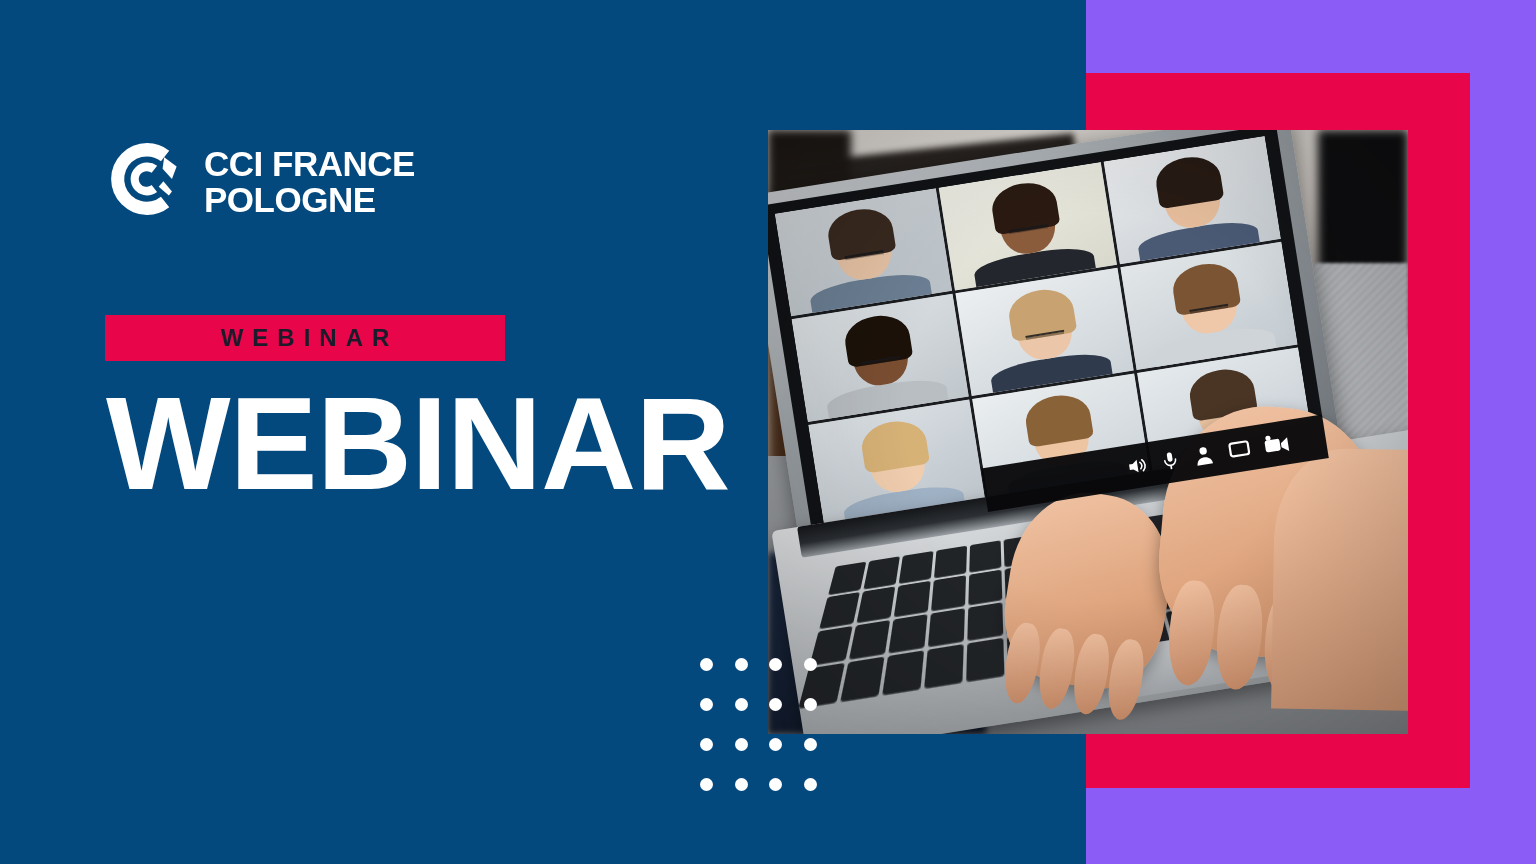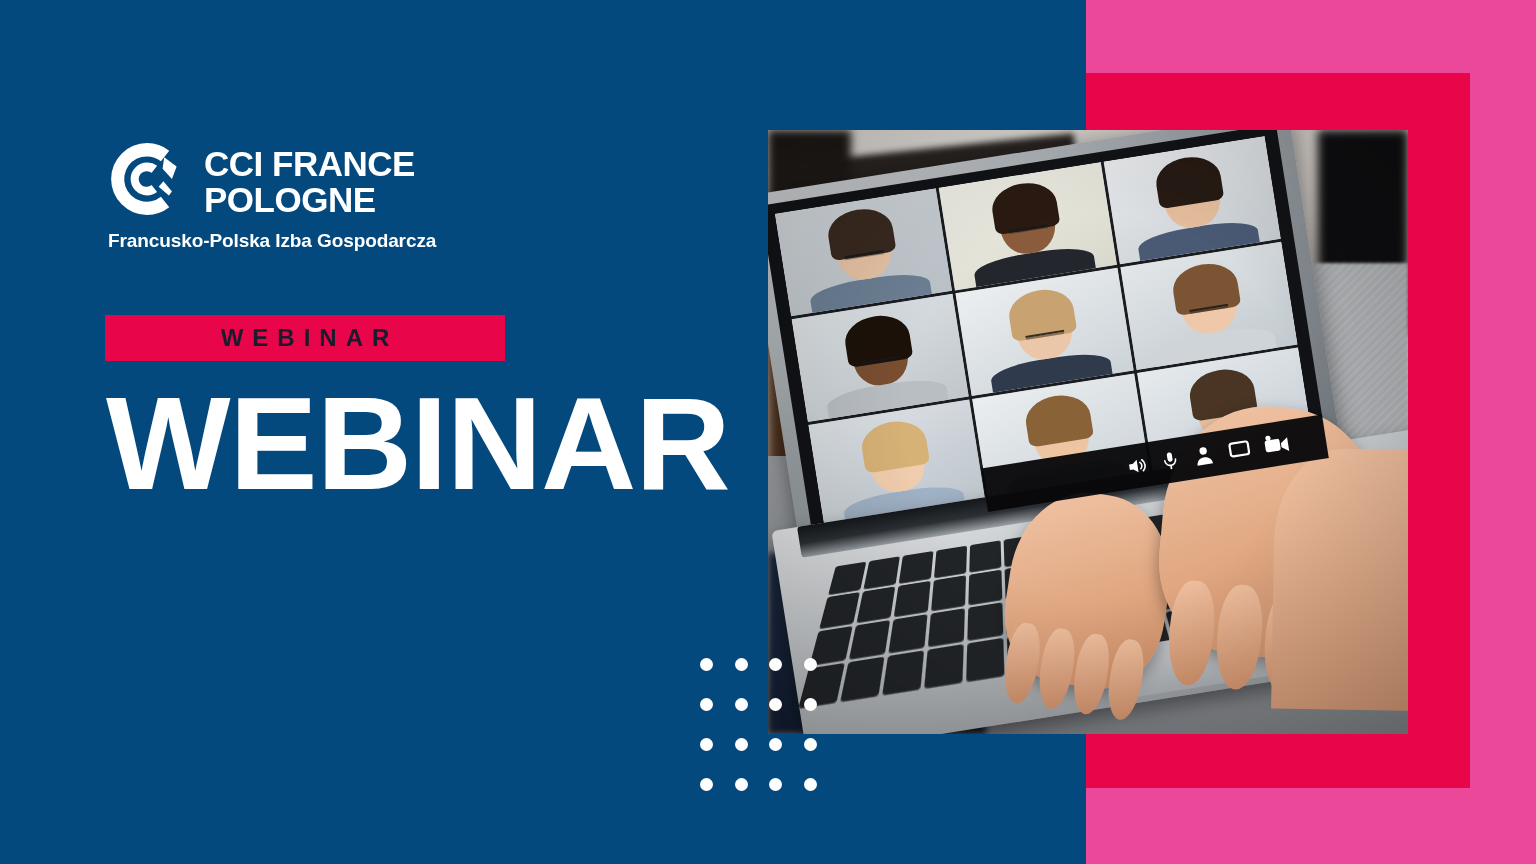--- a/index.html
+++ b/index.html
@@ -6,21 +6,21 @@
   * { margin:0; padding:0; box-sizing:border-box; }
   html, body {
     width:1536px; height:864px;
     background:#ffffff;
     font-family:"Liberation Sans", sans-serif;
     overflow:hidden;
   }
   .poster {
     position:relative;
     width:1536px; height:864px;
-    background:#ec4899;
+    background:#8b5cf6;
   }
 
   
   .crimson-frame {
     position:absolute;
     left:1086px; top:73px;
     width:384px; height:715px;
     background:#E8054A;
     z-index:1;
   }
@@ -586,21 +586,20 @@
           <path d="M72 22l16 12-6 16-12-13z" fill="#ffffff"></path>
           <path d="M71 53l11 13-4 5-13-11z" fill="#ffffff"></path>
         </svg>
       </span>
       <span class="logo-words">
         <div class="logo-line">CCI FRANCE</div>
         <div class="logo-line">POLOGNE</div>
       </span>
     </div>
 
-    <div class="logo-tagline">Francusko-Polska Izba Gospodarcza</div>
 
     <div class="badge">
       <span class="badge-text">WEBINAR</span>
     </div>
 
     <div class="headline">WEBINAR</div>
 
   </div>
 </div>
 

